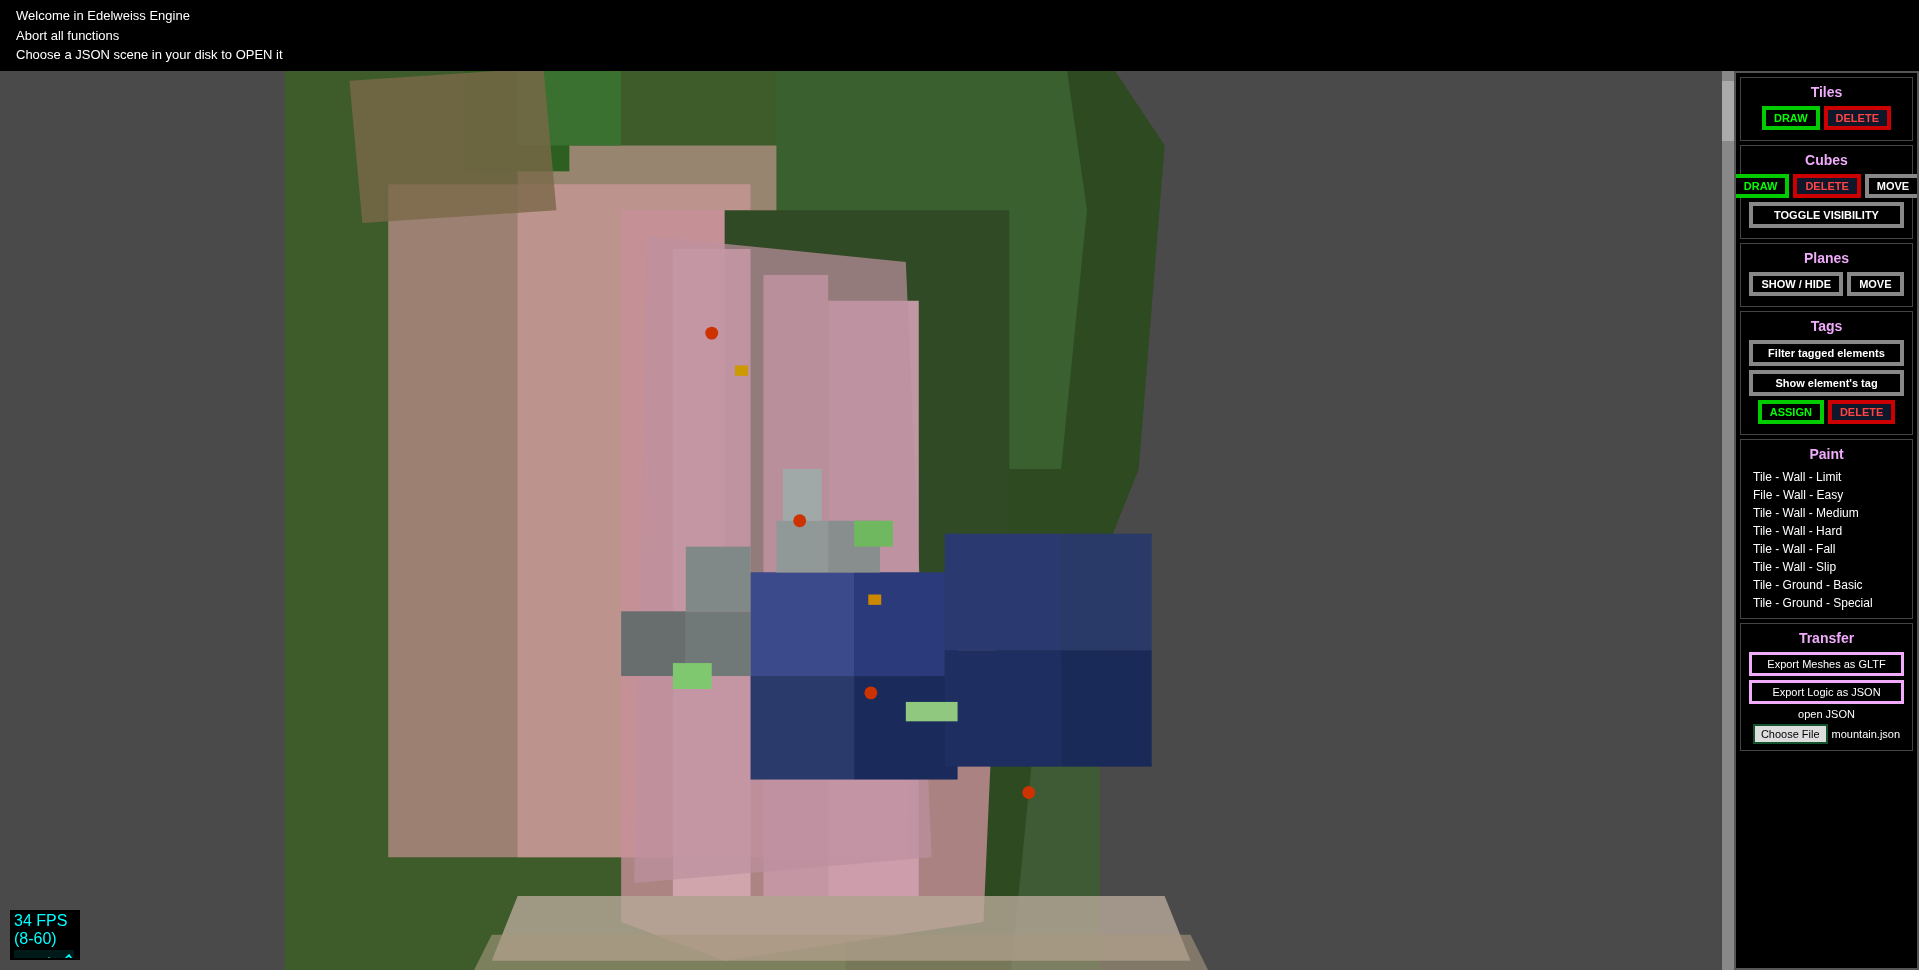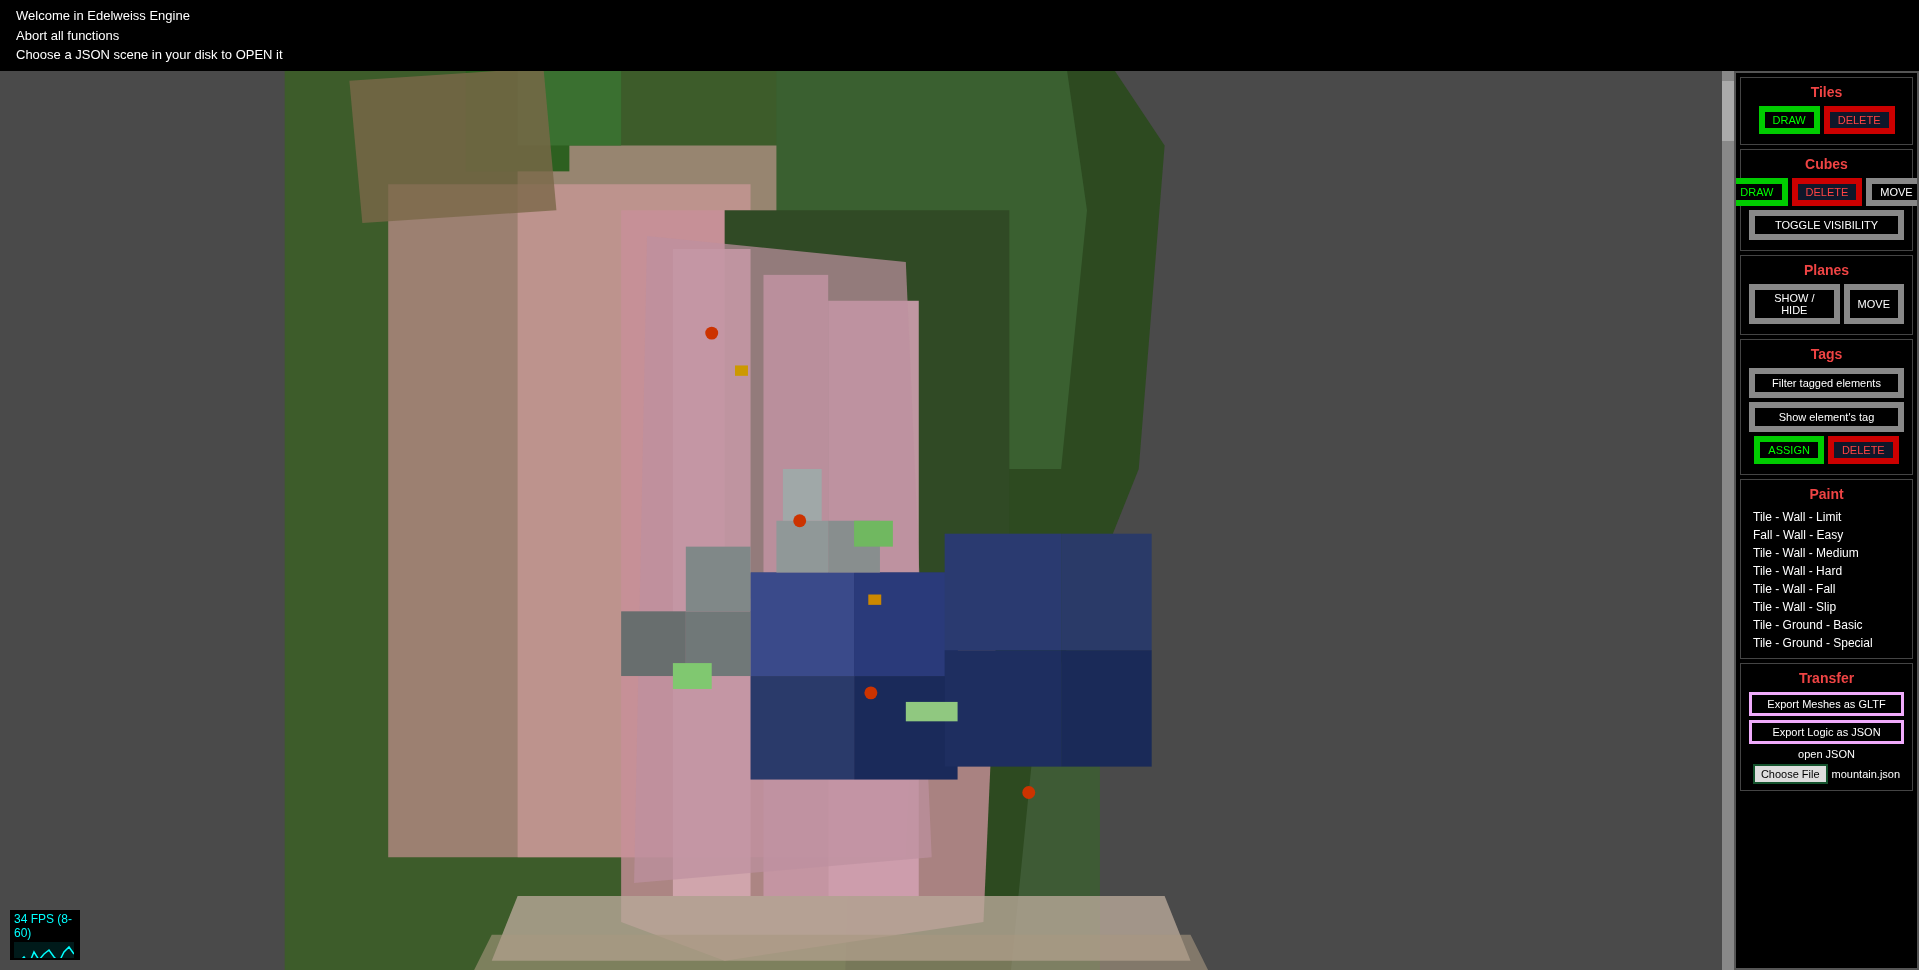--- a/index.html
+++ b/index.html
@@ -94,36 +94,36 @@
       border: 1px solid #444;
       padding: 6px 8px;
       color: #fff;
     }
 
     .panel-section h3 {
       text-align: center;
       font-size: 14px;
       font-weight: bold;
       margin-bottom: 6px;
-      color: #ef4444;
+      color: #f0abfc;
     }
 
     .btn-row {
       display: flex;
       gap: 4px;
       justify-content: center;
       margin-bottom: 4px;
     }
 
     .btn {
       font-size: 11px;
       padding: 2px 8px;
-      border: 6px solid #a3a3a3;
+      border: 4px solid #a3a3a3;
       cursor: pointer;
-      font-weight: normal;
+      font-weight: bold;
     }
 
     .btn-green {
       background: #000;
       color: #00ff00;
       border-color: #00cc00;
     }
 
     .btn-red {
       background: #0f172a;
@@ -289,21 +289,21 @@
 
       <rect x="360" y="50" width="80" height="120" fill="#2d6020"></rect>
       <rect x="400" y="50" width="80" height="100" fill="#3a7030"></rect>
       <polygon points="360,50 440,40 520,50 520,80 440,70 360,80" fill="#4a8040"></polygon>
 
       <polygon points="270,100 420,90 430,200 280,210" fill="#7a6848" opacity="0.8"></polygon>
     </svg>
 
     
     <div id="fps-counter">
-      <span style="font-size:12px; color: cyan;">34 FPS (8-60)</span>
+      <span style="font-size:16px; color: cyan;">34 FPS (8-60)</span>
       <svg id="fps-graph">
         <rect x="0" y="0" width="60" height="30" fill="#001a1a"></rect>
 
         <polyline points="0,28 5,20 10,15 15,22 20,10 25,18 30,12 35,8 40,15 45,20 50,10 55,5 60,12" stroke="cyan" stroke-width="1.5" fill="none"></polyline>
       </svg>
     </div>
 
     
     <div id="viewport-scrollbar">
       <div id="viewport-scrollbar-thumb"></div>
@@ -352,21 +352,21 @@
         <button class="btn btn-green">ASSIGN</button>
         <button class="btn btn-red">DELETE</button>
       </div>
     </div>
 
     <div class="panel-section">
       <h3>Paint</h3>
       <div id="paint-list">
 
       <div>Tile - Wall - Limit</div>
-          <div>Fall - Wall - Easy</div>
+          <div>File - Wall - Easy</div>
           <div>Tile - Wall - Medium</div>
           <div>Tile - Wall - Hard</div>
           <div>Tile - Wall - Fall</div>
           <div>Tile - Wall - Slip</div>
           <div>Tile - Ground - Basic</div>
           <div>Tile - Ground - Special</div>
         </div>
     </div>
 
     <div class="panel-section">

